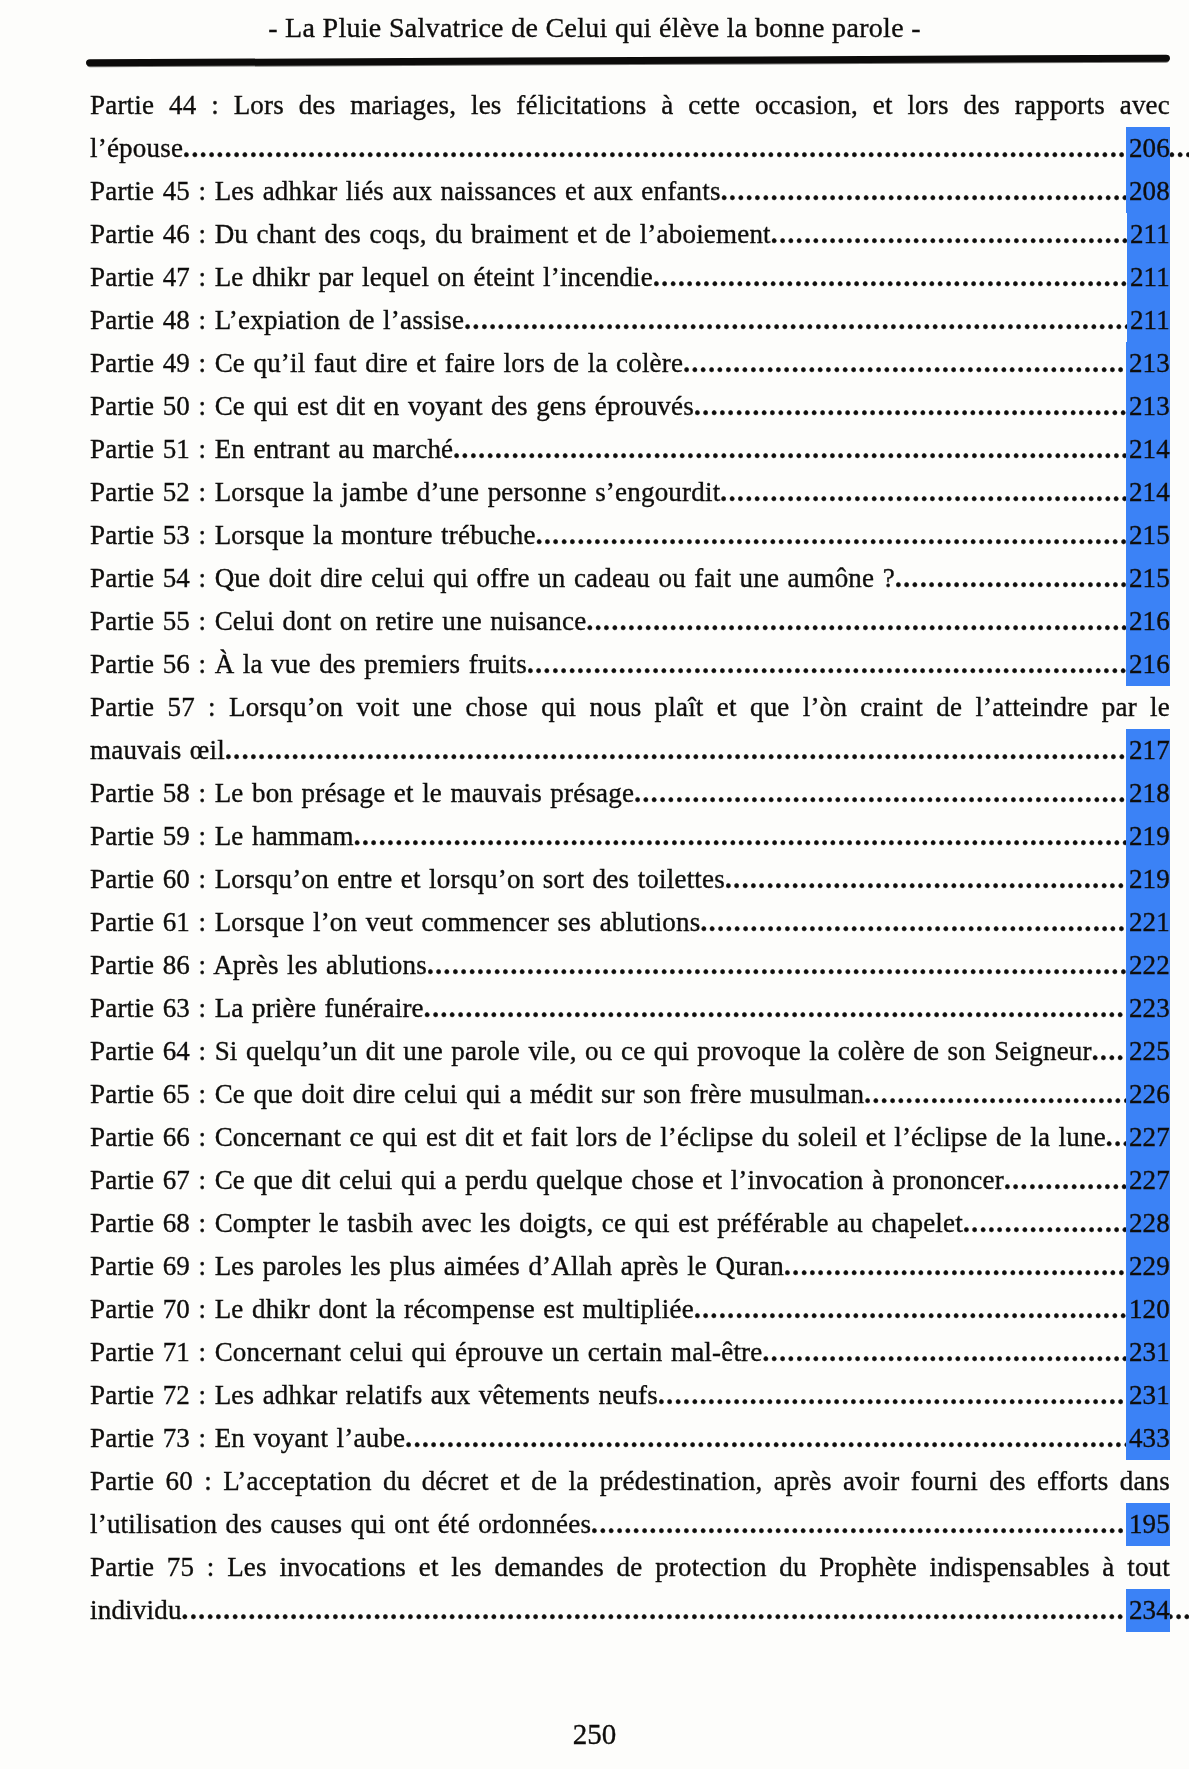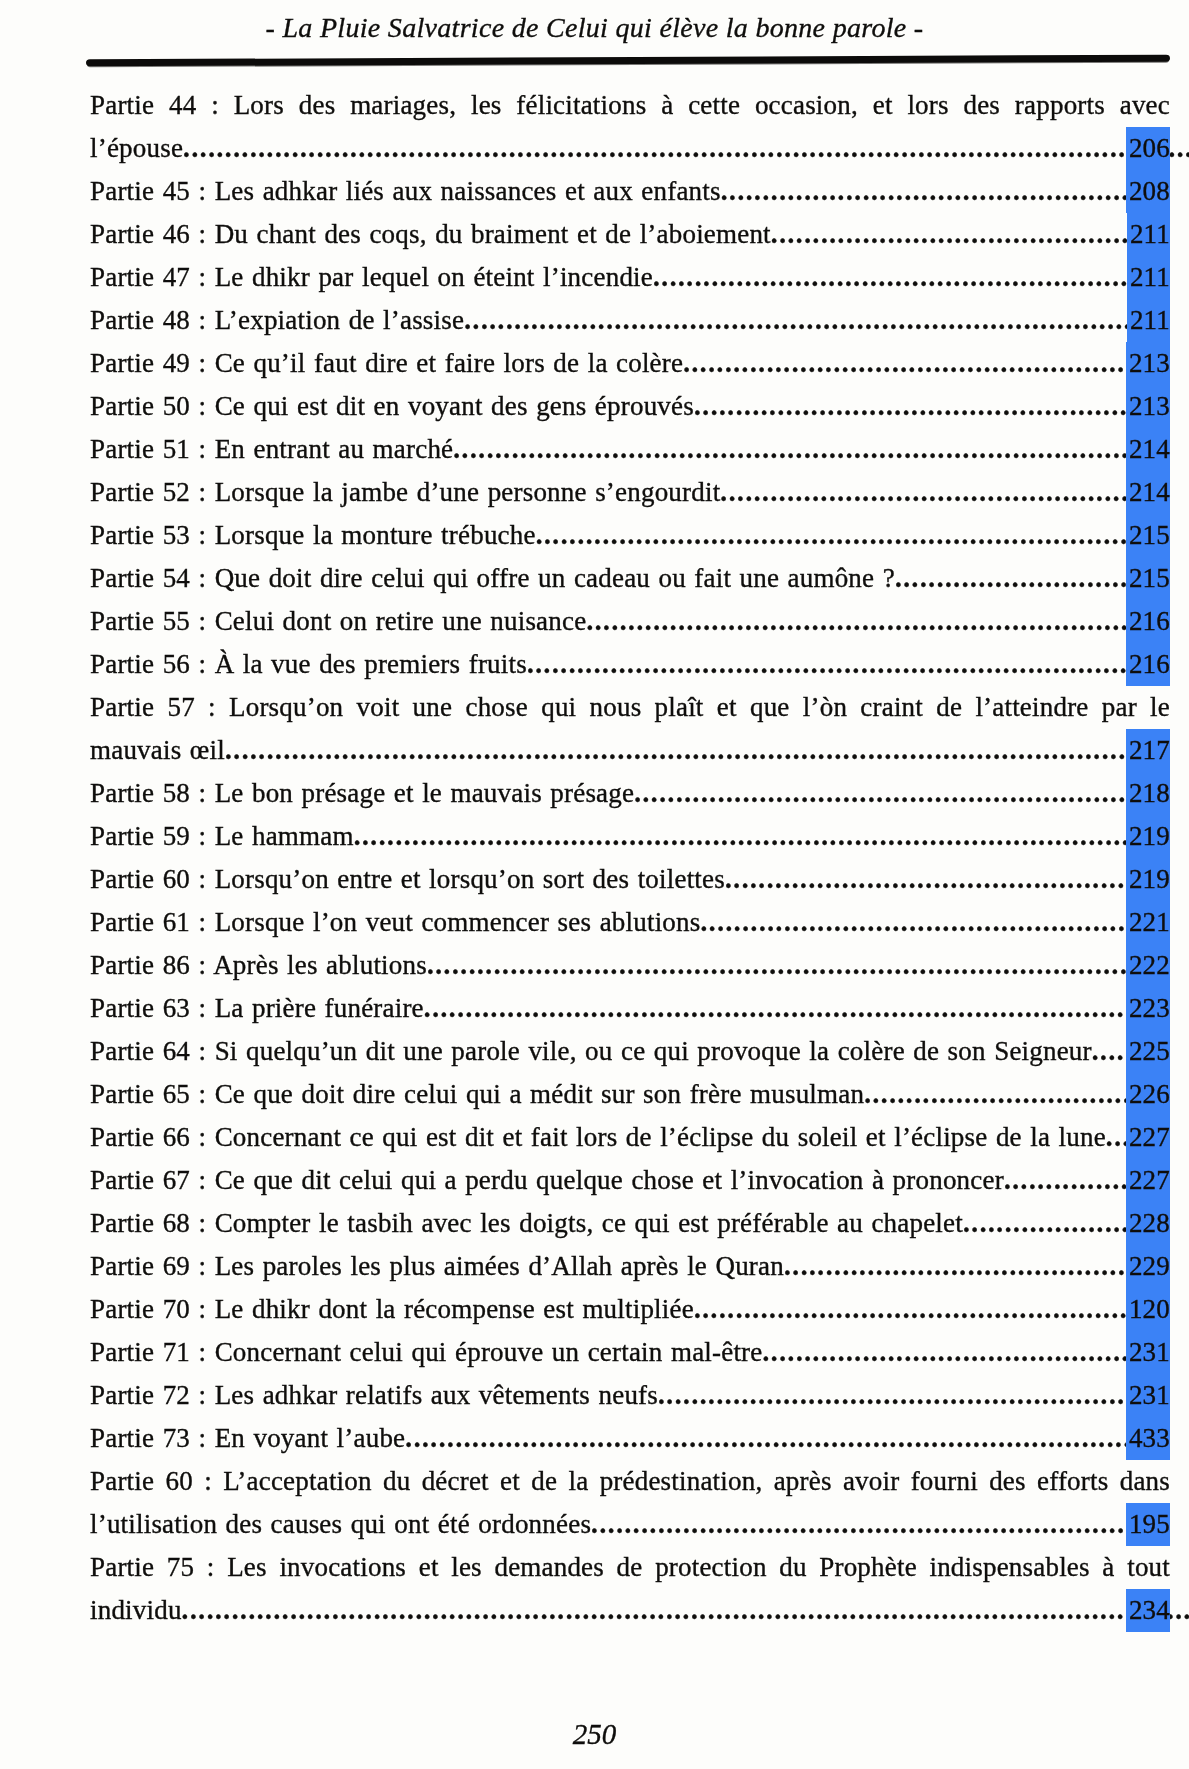--- a/index.html
+++ b/index.html
@@ -25,21 +25,20 @@
     position: absolute;
     top: 12px;
     left: 0;
     width: 100%;
     text-align: center;
   }
   .header-title {
     font-size: 28px;
     letter-spacing: 0.3px;
     white-space: nowrap;
-    font-style: italic;
   }
   .header-rule {
     position: absolute;
     top: 57px;
     left: 86px;
     width: 1084px;
     height: 7px;
     background: #0c0b0a;
     border-radius: 4px / 50%;
     transform: rotate(-0.25deg);
@@ -74,21 +73,20 @@
   }
   .footer {
     position: absolute;
     top: 1718px;
     left: 0;
     width: 100%;
     text-align: center;
   }
   .folio {
     font-size: 29px;
-    font-style: italic;
   }
 </style>
 </head>
 <body>
 
 <div class="page">
 
   <div class="running-header">
     <span class="header-title">- La Pluie Salvatrice de Celui qui élève la bonne parole -</span>
   </div>

